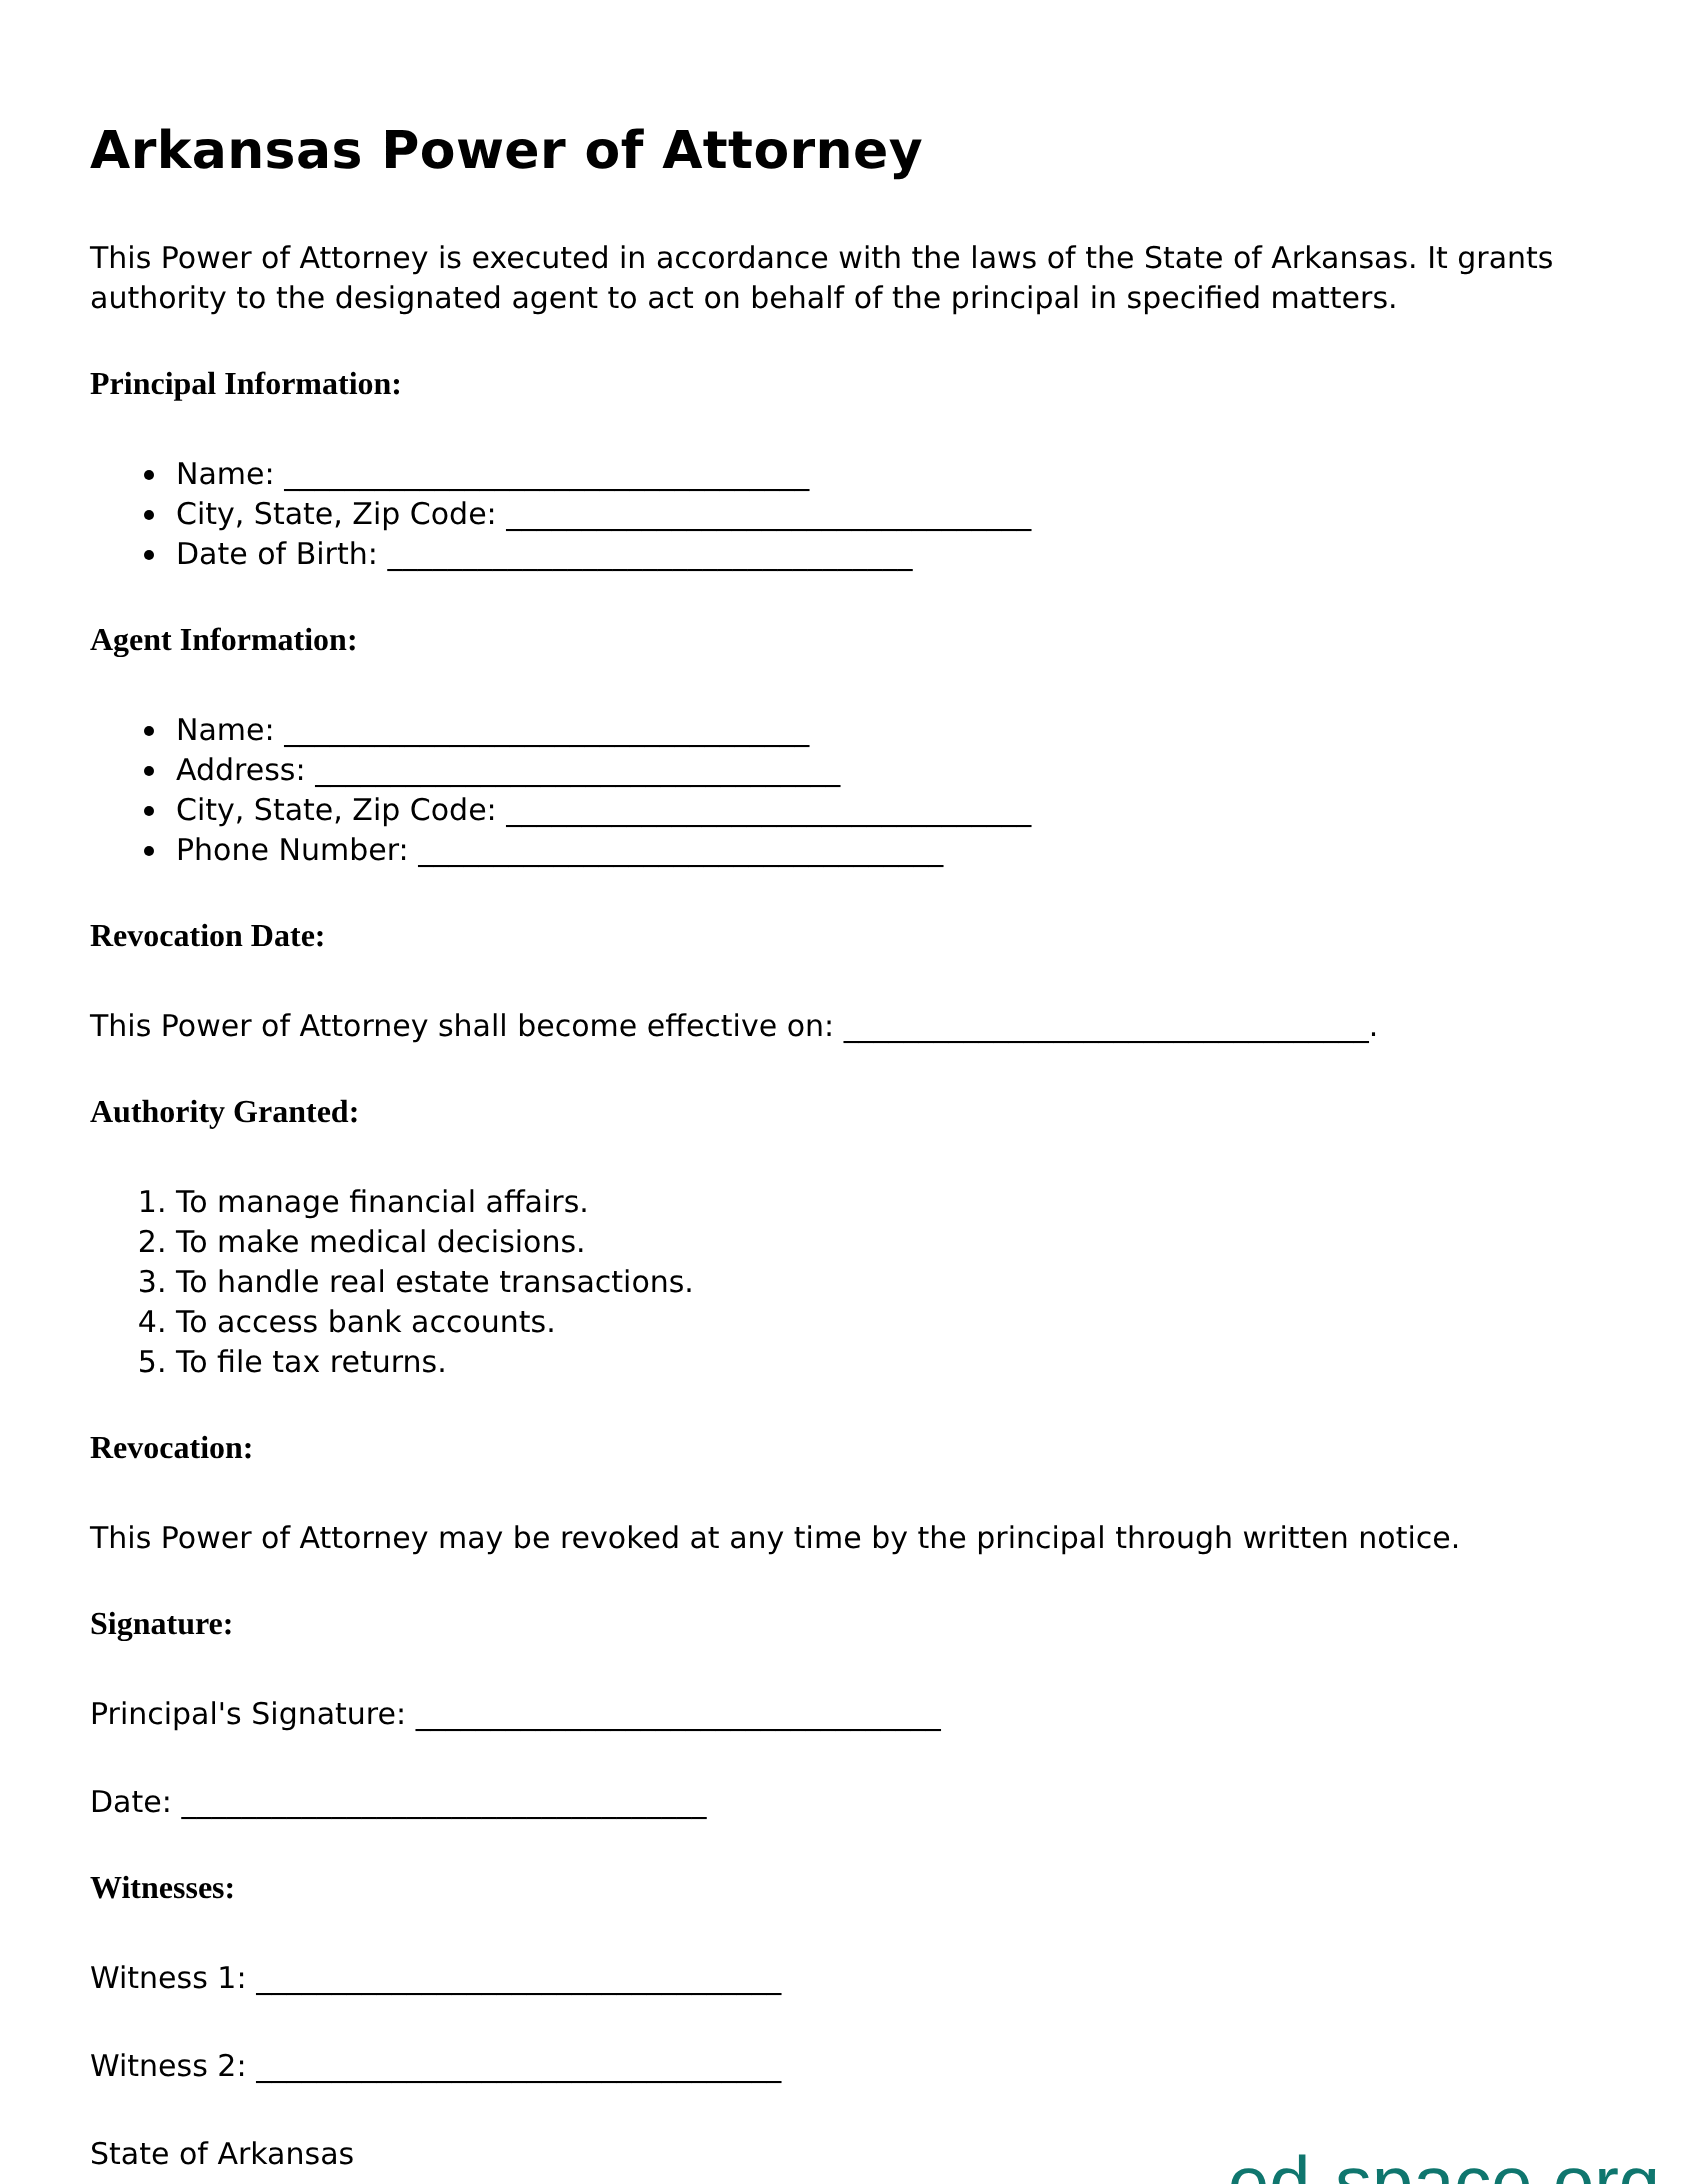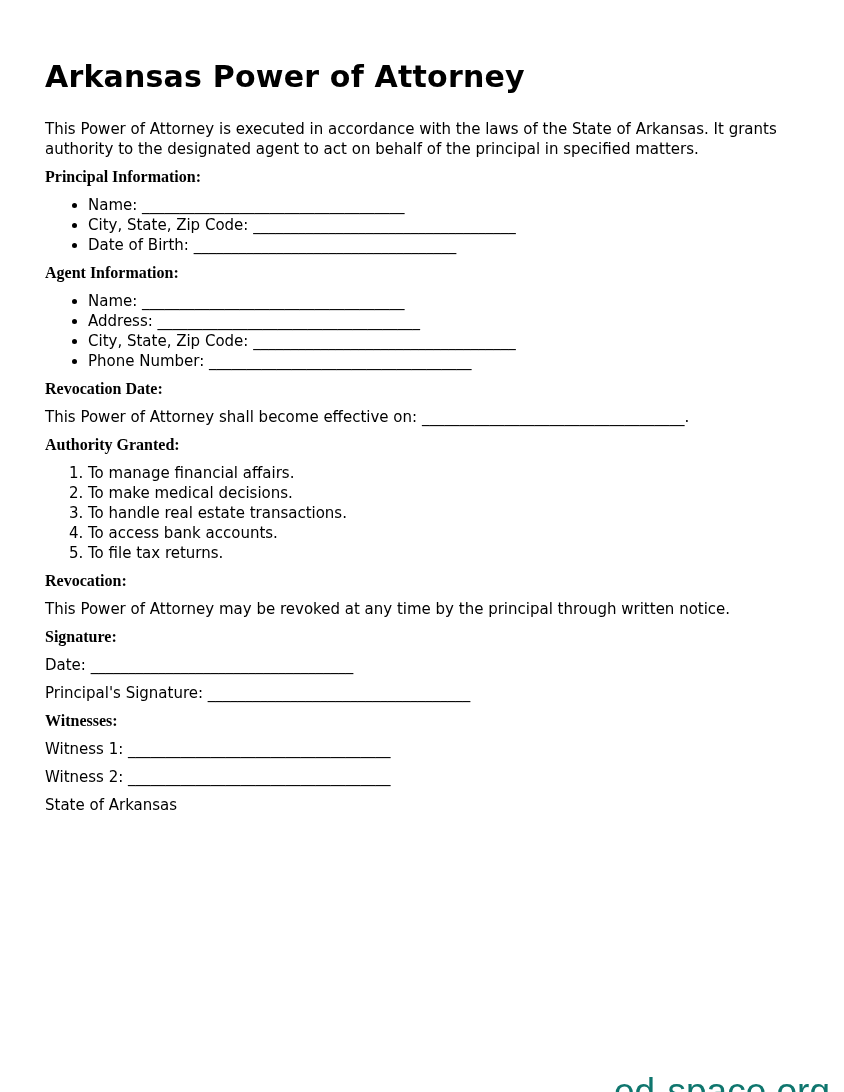--- a/index.html
+++ b/index.html
@@ -11,28 +11,28 @@
     font-family: "DejaVu Sans", "Liberation Sans", sans-serif;
     font-size: 15px;
     line-height: 20px;
     position: relative;
     overflow: hidden;
   }
   .doc {
     padding: 44px 45px 0 45px;
   }
   h1 {
-    font-size: 30px;
+    font-size: 26px;
     line-height: 37px;
     font-weight: bold;
     margin: 14px 0 24px 0;
     letter-spacing: 0.2px;
   }
   p, ul, ol, h3 {
-    margin: 8px 0;
+    margin: 24px 0;
   }
   h3 {
     font-size: 16px;
     line-height: 20px;
     font-weight: bold;
     font-family: Liberation Serif, serif;
   }
   ul, ol {
     padding-left: 43px;
   }
@@ -88,22 +88,22 @@
     <li>To make medical decisions.</li>
     <li>To handle real estate transactions.</li>
     <li>To access bank accounts.</li>
     <li>To file tax returns.</li>
   </ol>
 
   <h3>Revocation:</h3>
   <p>This Power of Attorney may be revoked at any time by the principal through written notice.</p>
 
   <h3>Signature:</h3>
+  <p><span>Principal's Signature:</span> <span class="blank">___________________________________</span></p>
   <p><span>Date:</span> <span class="blank">___________________________________</span></p>
-  <p><span>Principal's Signature:</span> <span class="blank">___________________________________</span></p>
 
   <h3>Witnesses:</h3>
   <p><span>Witness 1:</span> <span class="blank">___________________________________</span></p>
   <p><span>Witness 2:</span> <span class="blank">___________________________________</span></p>
 
   <p>State of Arkansas</p>
 
 </div>
 
 <div class="watermark">ed-space.org</div>

